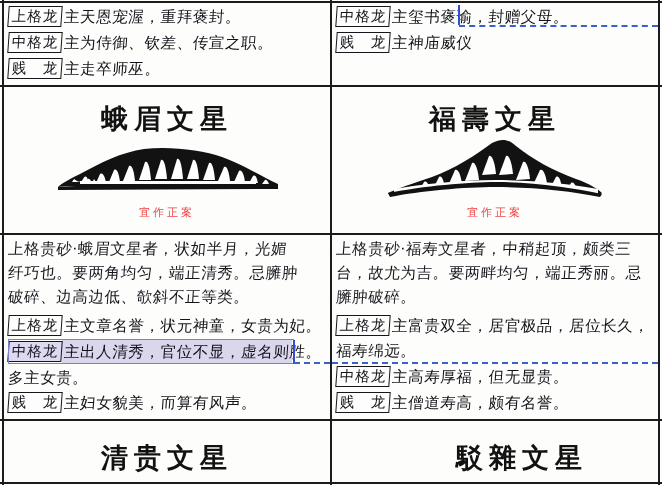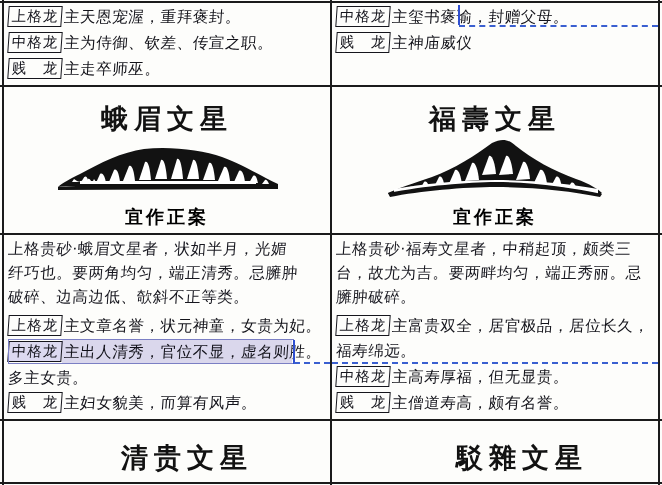--- a/index.html
+++ b/index.html
@@ -131,24 +131,24 @@
     font-family: "DejaVu Sans", "Liberation Sans", sans-serif;
     font-weight: bold;
     color: #121212;
     letter-spacing: 6px;
     white-space: nowrap;
   }
   .heading-lg { font-size: 27px; }
   .caption {
     position: absolute;
     text-align: center;
-    font-weight: bold;
-    font-size: 18px;
+    font-weight: normal;
+    font-size: 11px;
     letter-spacing: 3px;
-    color: #000000;
+    color: #ef4444;
     white-space: nowrap;
     font-family: "DejaVu Sans", "Liberation Sans", sans-serif;
   }
 
   .figure {
     position: absolute;
   }
   .figure svg { display: block; }
 </style>
 </head>
@@ -301,17 +301,17 @@
 
     <div class="ranklabel" style="left:4px; top:131px; width:54px;">中格龙</div>
     <div class="runtext" style="left:60px; top:132px;">主高寿厚福，但无显贵。</div>
 
     <div class="ranklabel wide-gap" style="left:4px; top:157px; width:54px;">贱　龙</div>
     <div class="runtext" style="left:60px; top:158px;">主僧道寿高，颇有名誉。</div>
   </div>
 
   <div class="dashline" style="left:332px; top:362px; width:326px;"></div>
 
-  <div class="heading heading-lg" style="left:4px; top:440px; width:326px;padding-left:20px;">清贵文星</div>
+  <div class="heading heading-lg" style="left:4px; top:440px; width:326px;">清贵文星</div>
 
   <div class="heading heading-lg" style="left:332px; top:440px; width:380px;">駁雜文星</div>
 
 </div>
 
 </body></html>

